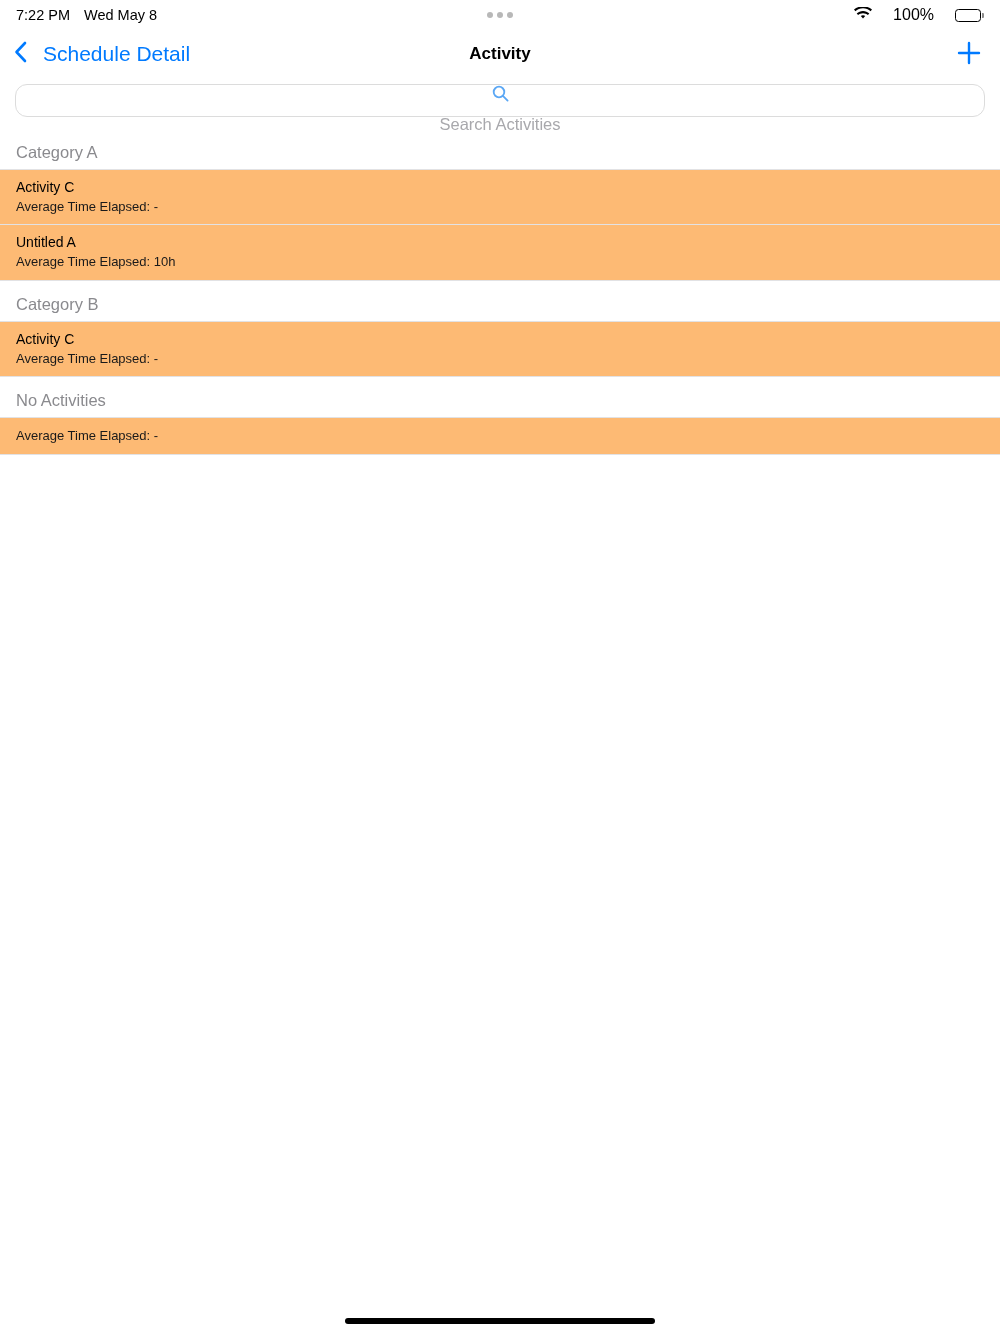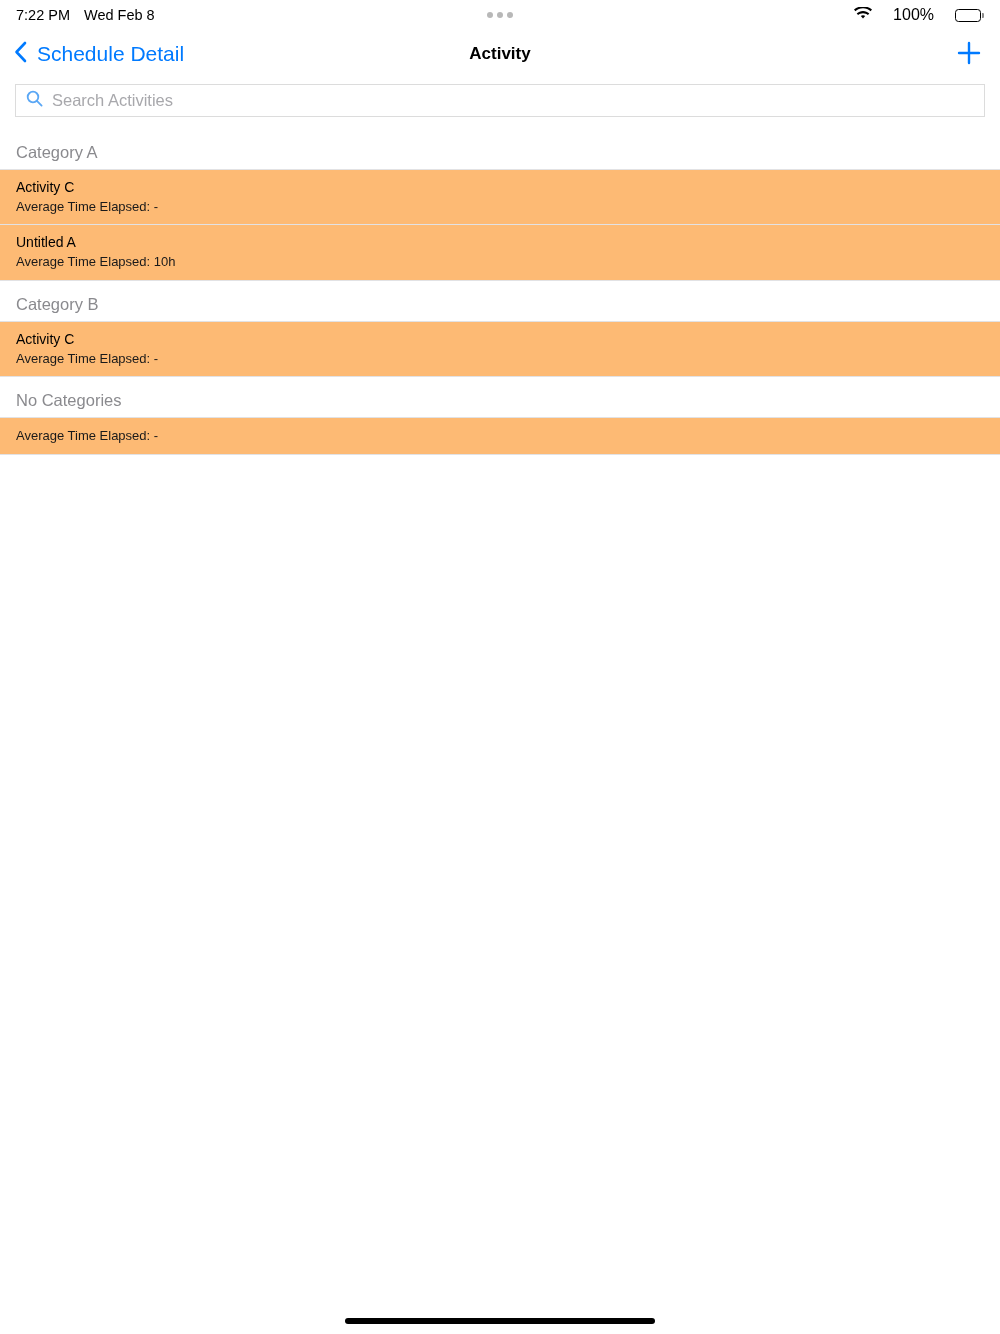--- a/index.html
+++ b/index.html
@@ -89,21 +89,21 @@
   .nav-bar {
     height: 48px;
     position: relative;
     display: flex;
     align-items: center;
     padding: 0 14px;
   }
   .nav-back {
     display: flex;
     align-items: center;
-    gap: 10px;
+    gap: 16px;
     color: #007aff;
     font-size: 21px;
     cursor: pointer;
     background: none;
     border: none;
     font-family: inherit;
   }
   .chevron {
     display: block;
   }
@@ -127,26 +127,27 @@
     border: none;
   }
 
   
   .search-wrap {
     padding: 6px 15px 12px 15px;
   }
   .search-field {
     height: 33px;
     border: 1px solid #dcdcdc;
-    border-radius: 0;
+    border-radius: 12px;
     background: #fff;
     display: flex;
     align-items: center;
     padding: 0 10px;
     gap: 9px;
+    flex-direction: column;
   }
   .search-placeholder {
     font-size: 16.5px;
     color: #a8a8ac;
   }
 
   
   .list { width: 100%; }
   .section-header {
     font-size: 16.5px;
@@ -185,21 +186,21 @@
   }
 </style>
 </head>
 <body>
 
 <div class="screen">
 
   <div class="status-bar">
     <div class="status-left">
       <span>7:22 PM</span>
-      <span>Wed Feb 8</span>
+      <span>Wed May 8</span>
     </div>
     <div class="status-center">
       <span class="dots">
           <i></i>
           <i></i>
           <i></i>
         </span>
     </div>
     <div class="status-right">
       <span class="wifi-icon">
@@ -260,21 +261,21 @@
       <div class="row-title">Untitled A</div>
       <div class="row-sub">Average Time Elapsed: 10h</div>
     </div>
 
     <div class="section-header">Category B</div>
     <div class="row">
       <div class="row-title">Activity C</div>
       <div class="row-sub">Average Time Elapsed: -</div>
     </div>
 
-    <div class="section-header">No Categories</div>
+    <div class="section-header">No Activities</div>
     <div class="row">
       <div class="row-sub">Average Time Elapsed: -</div>
     </div>
 
   </div>
 
   <div class="home-indicator"></div>
 </div>
 
 </body></html>

